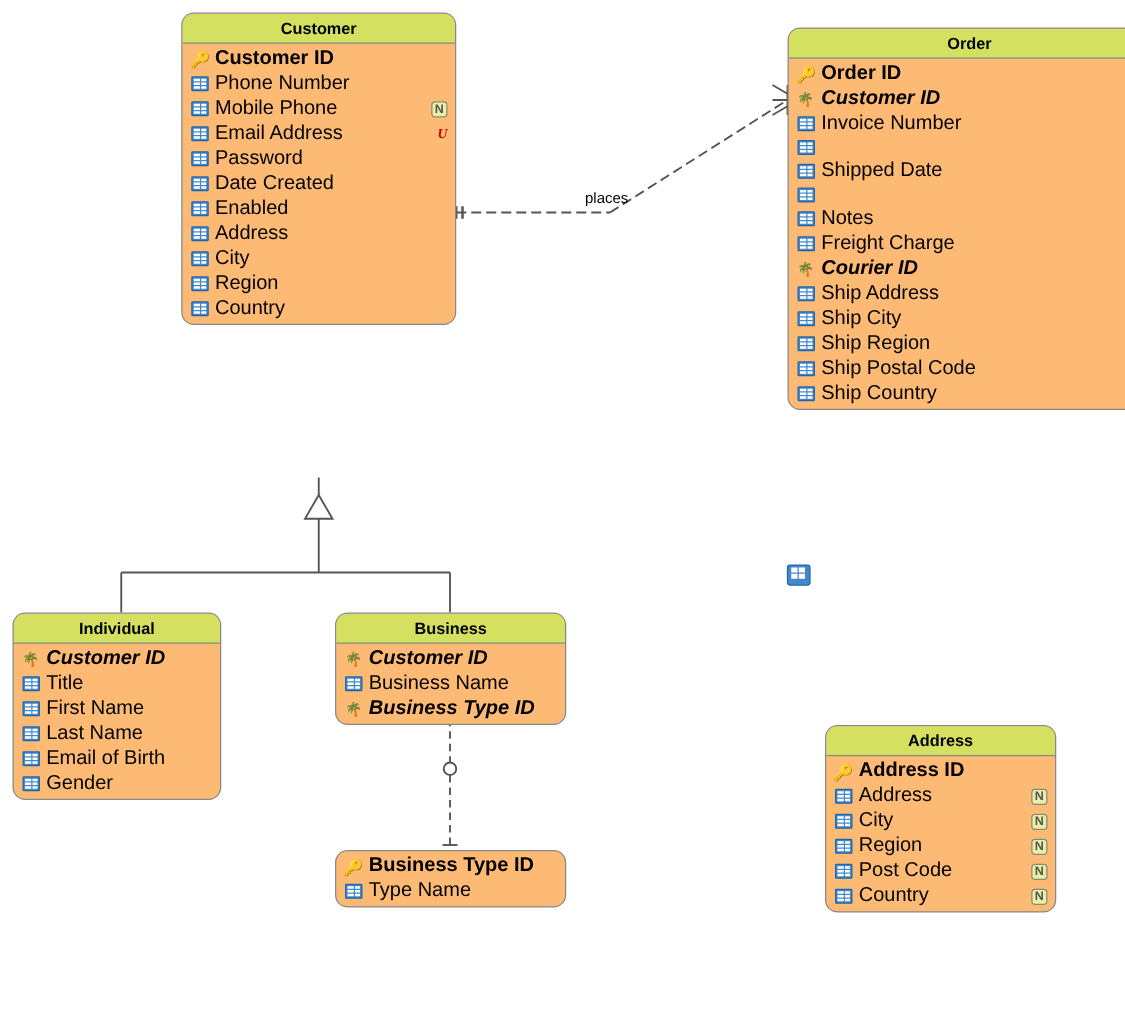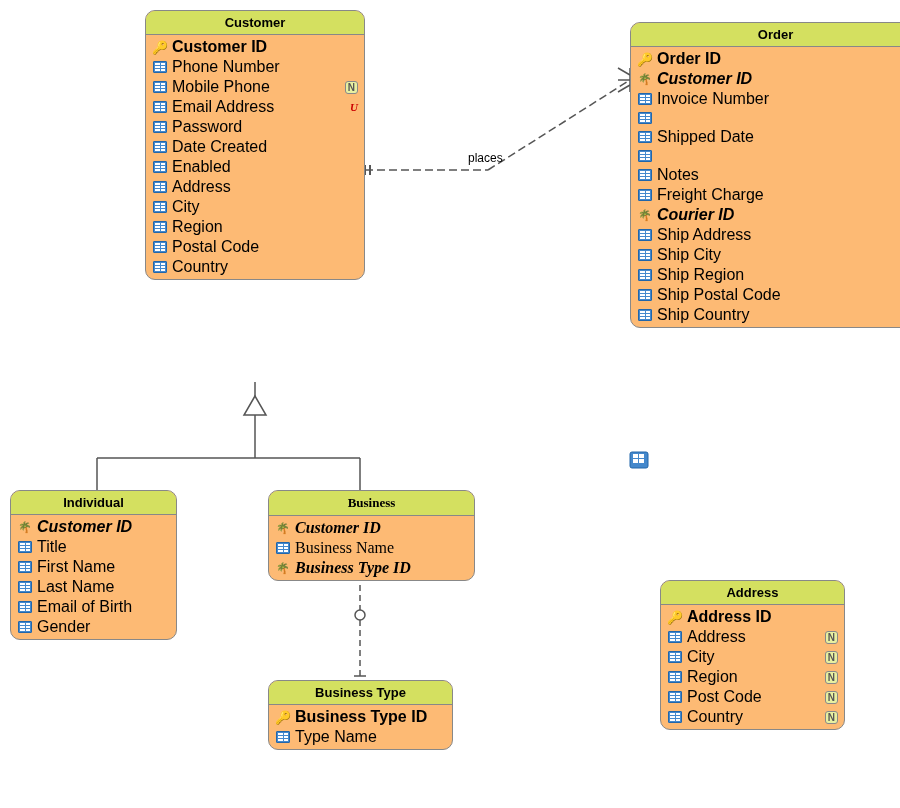--- a/index.html
+++ b/index.html
@@ -302,33 +302,20 @@
       <span class="field-icon">
           <div class="field-grid-icon">
             <span></span>
             <span></span>
             <span></span>
             <span></span>
             <span></span>
             <span></span>
           </div>
         </span>
-      <span class="field-name">Postal Code</span>
-    </div>
-    <div class="er-row">
-      <span class="field-icon">
-          <div class="field-grid-icon">
-            <span></span>
-            <span></span>
-            <span></span>
-            <span></span>
-            <span></span>
-            <span></span>
-          </div>
-        </span>
       <span class="field-name">Country</span>
     </div>
   </div>
 </div>
 
 <div class="er-table" style="left: 630px; top: 22px; width: 291px;">
   <div class="er-table-header">Order</div>
   <div class="er-table-body">
     <div class="er-row pk-row">
       <span class="field-icon key-icon">🔑</span>
@@ -564,21 +551,21 @@
             <span></span>
             <span></span>
             <span></span>
           </div>
         </span>
       <span class="field-name">Gender</span>
     </div>
   </div>
 </div>
 
-<div class="er-table" style="left: 268px; top: 490px; width: 207px; font-family: Liberation Serif, serif;">
+<div class="er-table" style="left: 268px; top: 490px; width: 185px;">
   <div class="er-table-header">Business</div>
   <div class="er-table-body">
     <div class="er-row fk-row">
       <span class="field-icon" style="font-size:11px;">🌴</span>
       <span class="field-name">Customer ID</span>
     </div>
     <div class="er-row">
       <span class="field-icon">
           <div class="field-grid-icon">
             <span></span>
@@ -592,21 +579,20 @@
       <span class="field-name">Business Name</span>
     </div>
     <div class="er-row fk-row">
       <span class="field-icon" style="font-size:11px;">🌴</span>
       <span class="field-name">Business Type ID</span>
     </div>
   </div>
 </div>
 
 <div class="er-table" style="left: 268px; top: 680px; width: 185px;">
-  <div class="er-table-header">Business Type</div>
   <div class="er-table-body">
     <div class="er-row pk-row">
       <span class="field-icon key-icon">🔑</span>
       <span class="field-name">Business Type ID</span>
     </div>
     <div class="er-row">
       <span class="field-icon">
           <div class="field-grid-icon">
             <span></span>
             <span></span>

